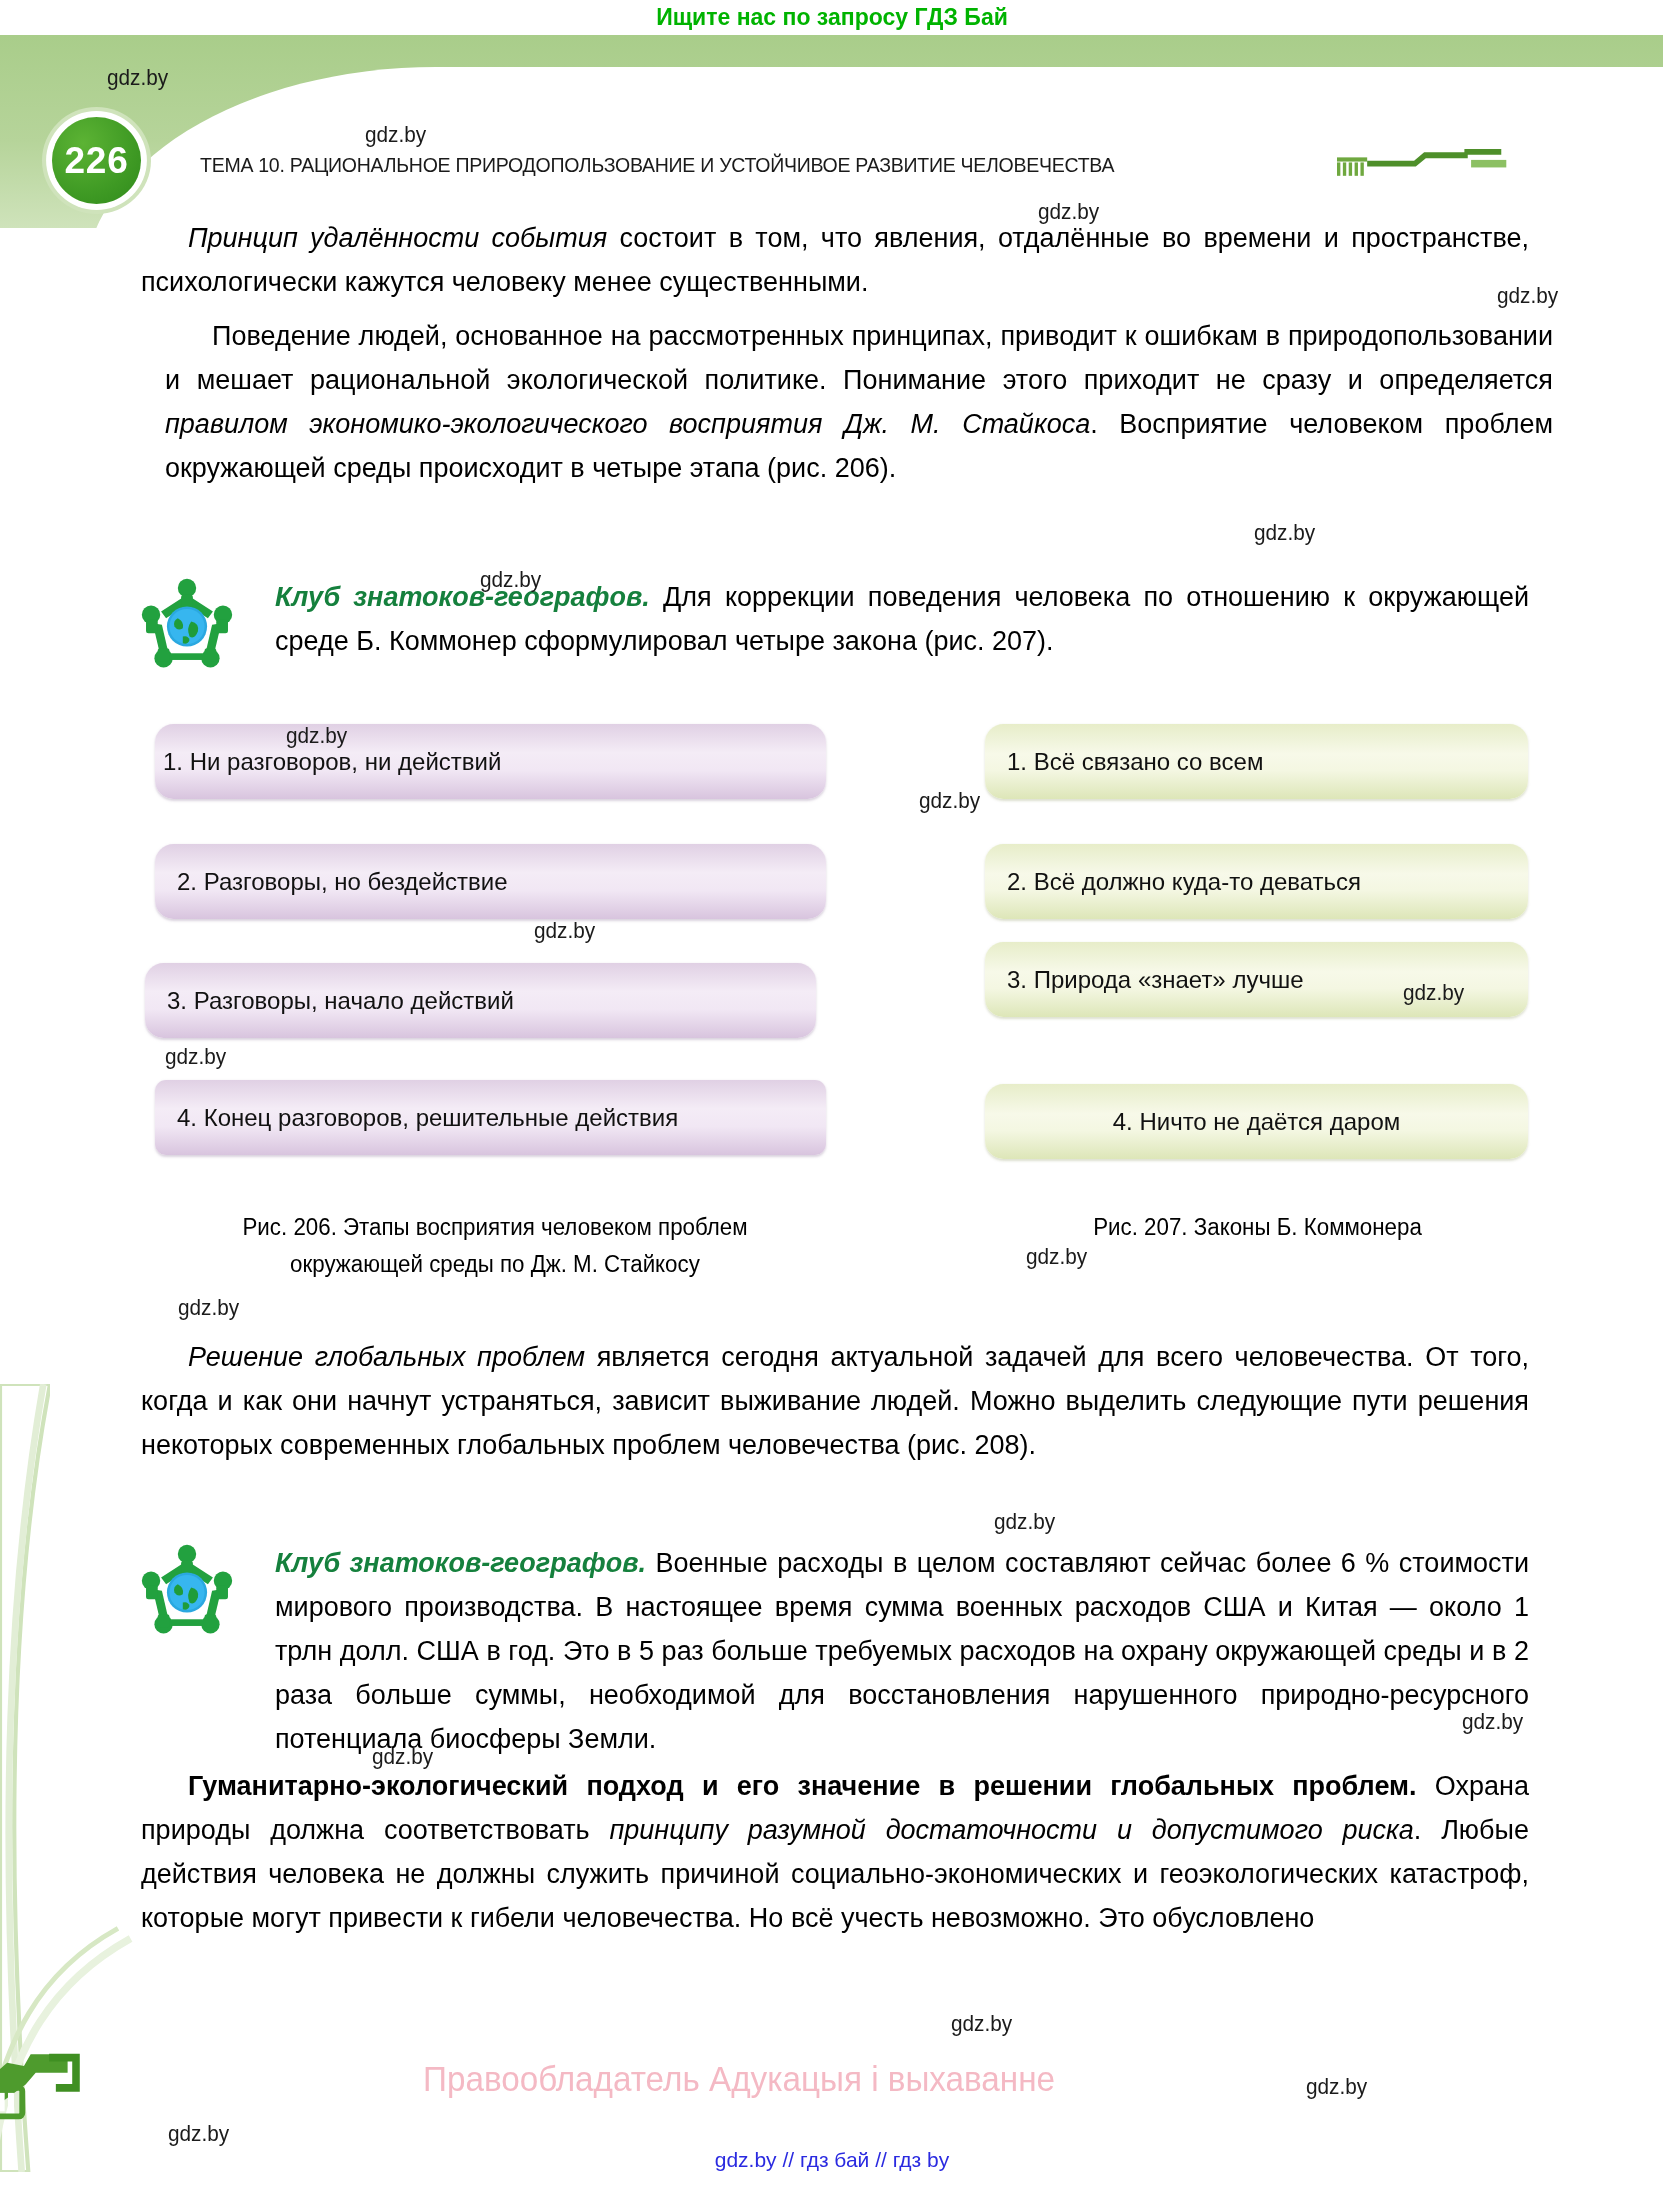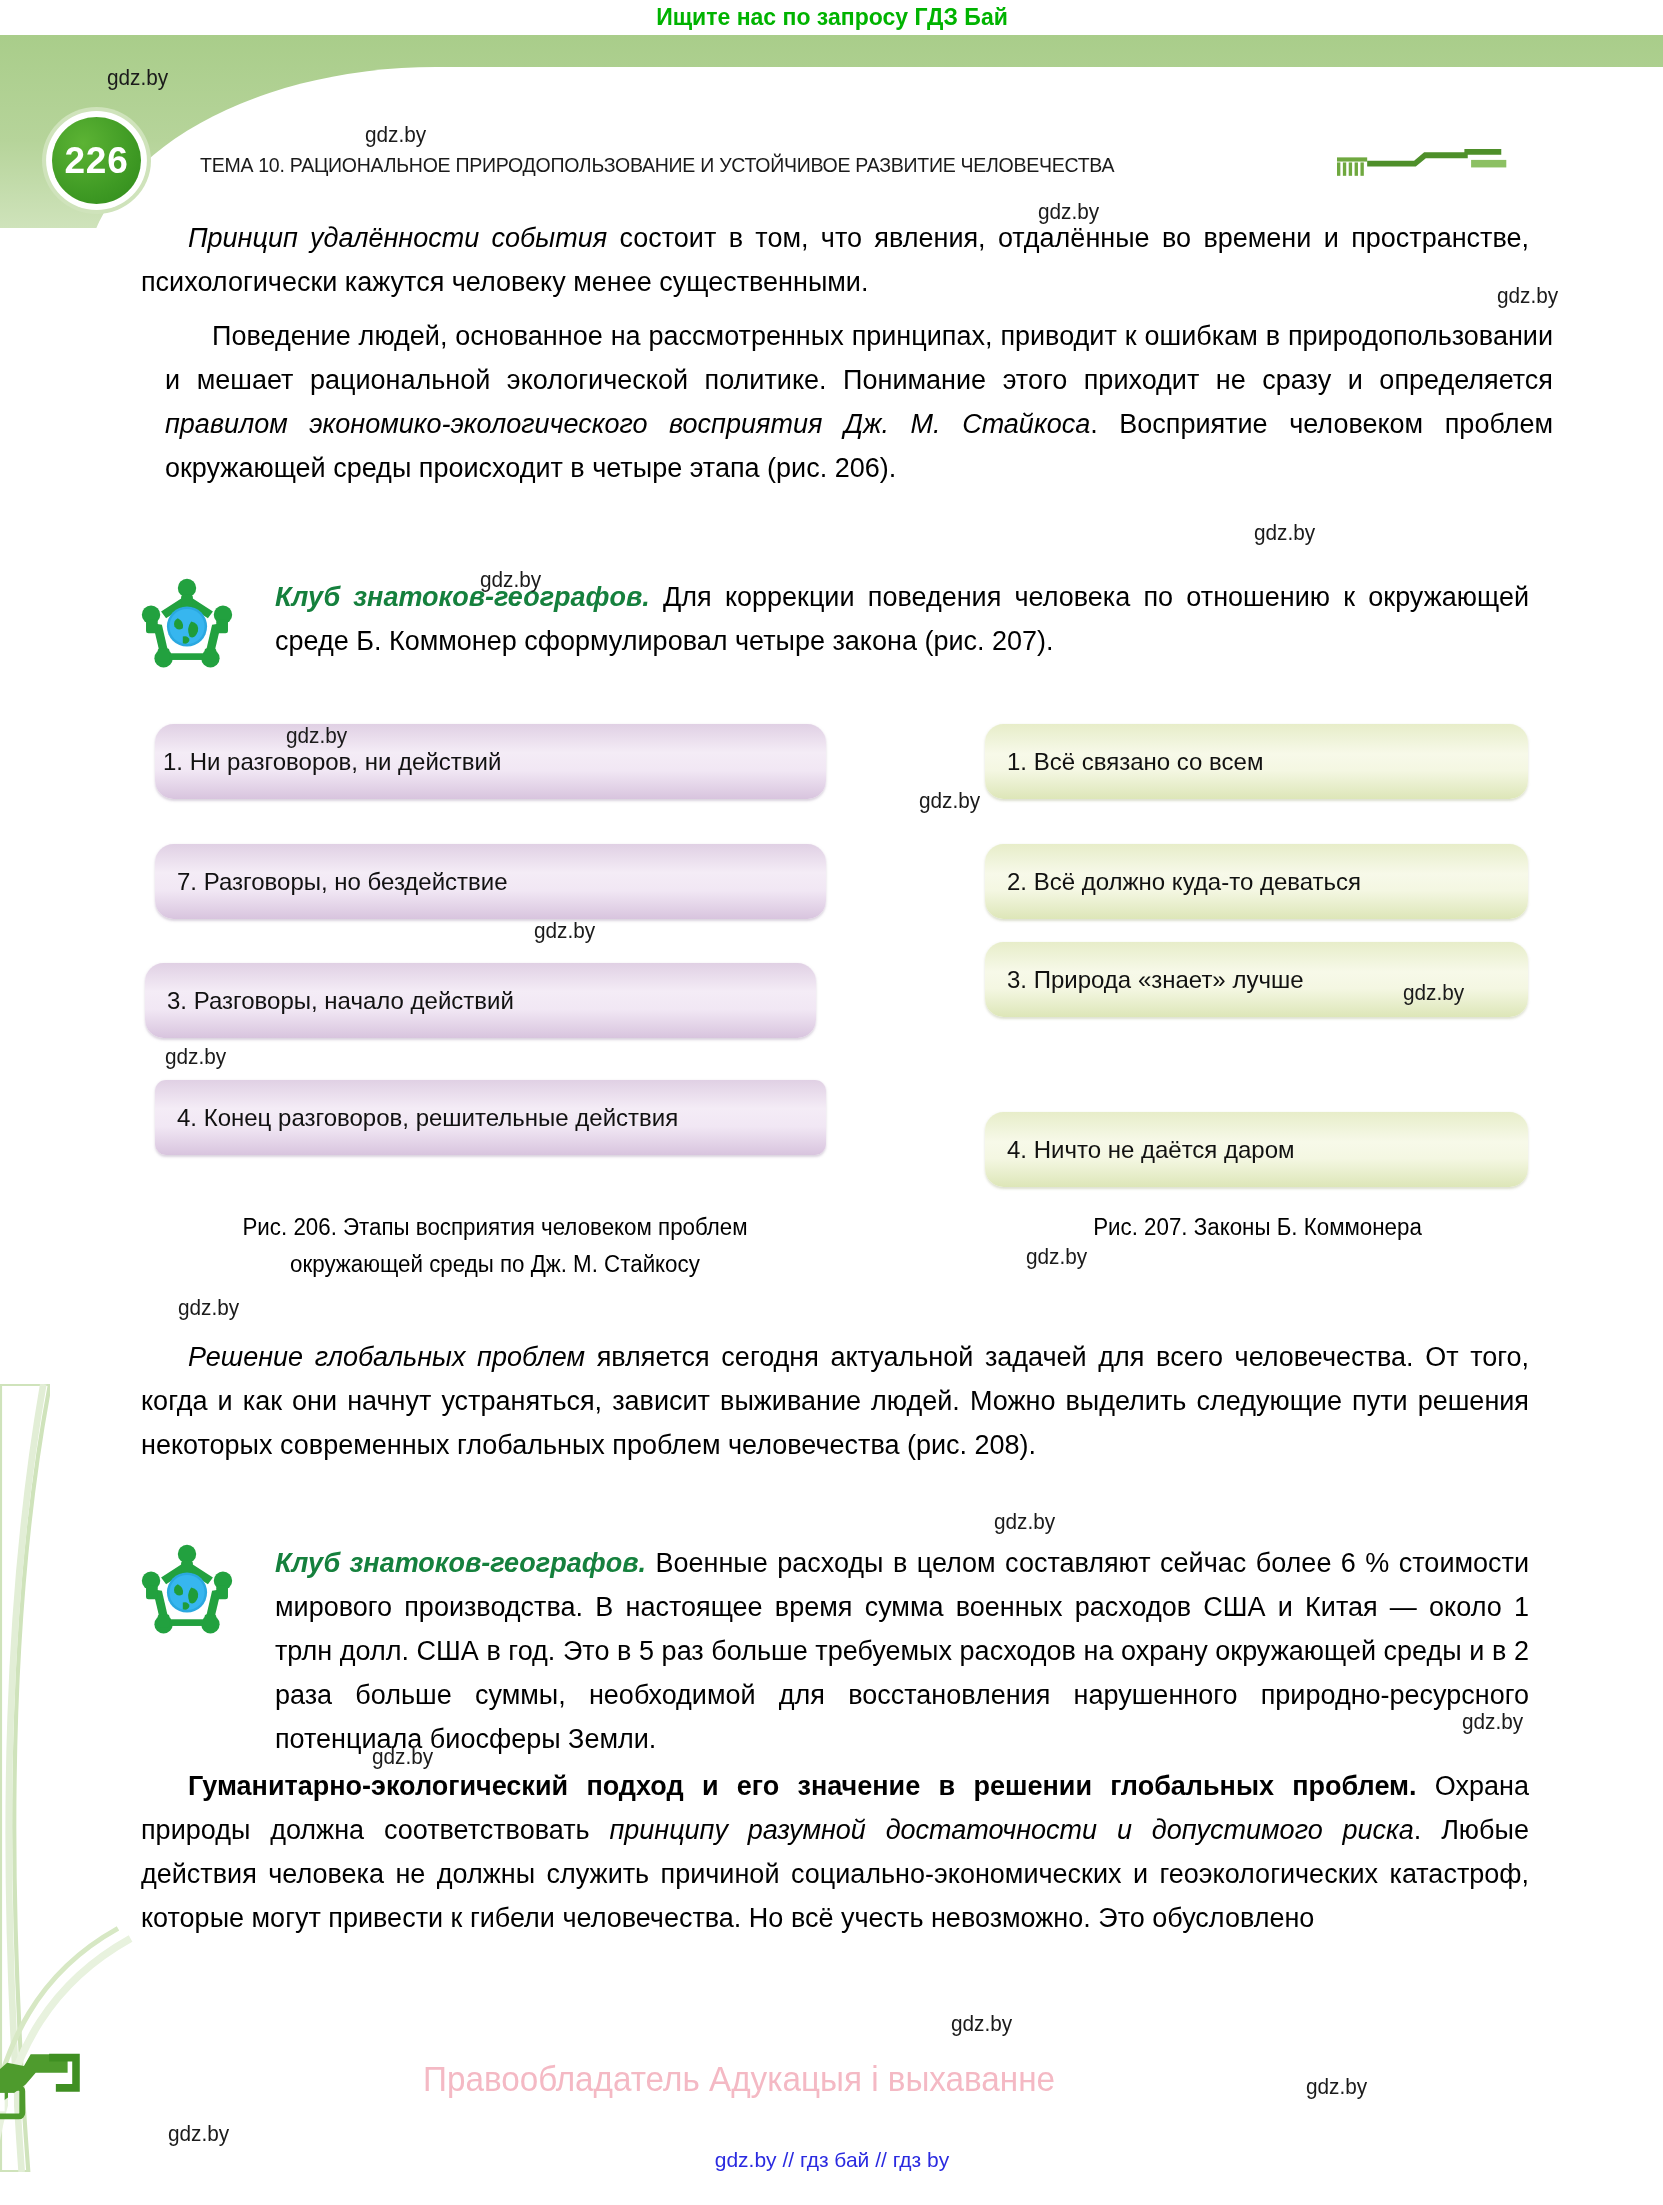--- a/index.html
+++ b/index.html
@@ -225,39 +225,39 @@
   </svg>
   <div class="ctext pad-left">
     <span class="club-lead">Клуб знатоков-географов.</span><span> Для коррекции поведения человека по отношению к окружающей среде Б. Коммонер сформулировал четыре закона (рис. 207).</span>
   </div>
 </div>
 
 <div class="dbox purple" style="left:155px;top:724px;width:671px;height:75px;padding-left:8px;">
   <span>1. Ни разговоров, ни действий</span>
 </div>
 <div class="dbox purple" style="left:155px;top:844px;width:671px;height:75px;">
-  <span>7. Разговоры, но бездействие</span>
+  <span>2. Разговоры, но бездействие</span>
 </div>
 <div class="dbox purple" style="left:145px;top:963px;width:671px;height:75px;">
   <span>3. Разговоры, начало действий</span>
 </div>
 <div class="dbox purple" style="left:155px;top:1080px;width:671px;height:75px;border-radius:11px;">
   <span>4. Конец разговоров, решительные действия</span>
 </div>
 
 <div class="dbox green" style="left:985px;top:724px;width:543px;height:75px;">
   <span>1. Всё связано со всем</span>
 </div>
 <div class="dbox green" style="left:985px;top:844px;width:543px;height:75px;">
   <span>2. Всё должно куда-то деваться</span>
 </div>
 <div class="dbox green" style="left:985px;top:942px;width:543px;height:75px;">
   <span>3. Природа «знает» лучше</span>
 </div>
-<div class="dbox green" style="left:985px;top:1112px;width:543px;height:75px;">
+<div class="dbox green" style="left:985px;top:1084px;width:543px;height:75px;justify-content:center;">
   <span>4. Ничто не даётся даром</span>
 </div>
 
 <div class="figcap" style="left:126px;top:1209px;width:738px;">
   <div>Рис. 206. Этапы восприятия человеком проблем</div>
   <div>окружающей среды по Дж. М. Стайкосу</div>
 </div>
 <div class="figcap" style="left:989px;top:1209px;width:537px;">
   <div>Рис. 207. Законы Б. Коммонера</div>
 </div>

